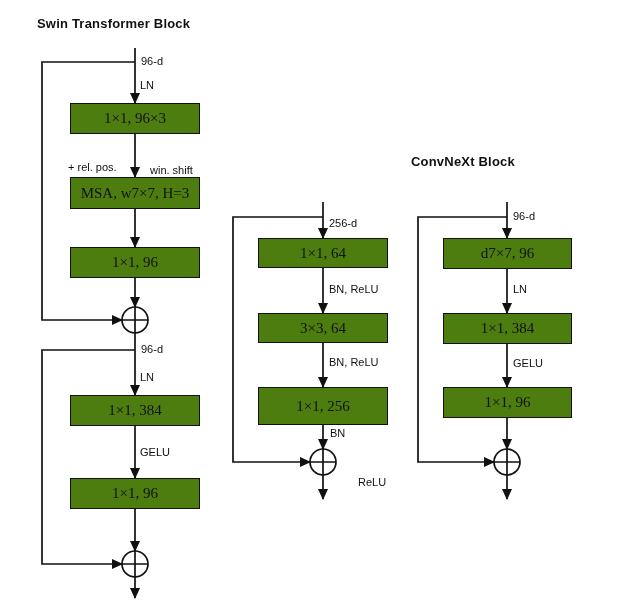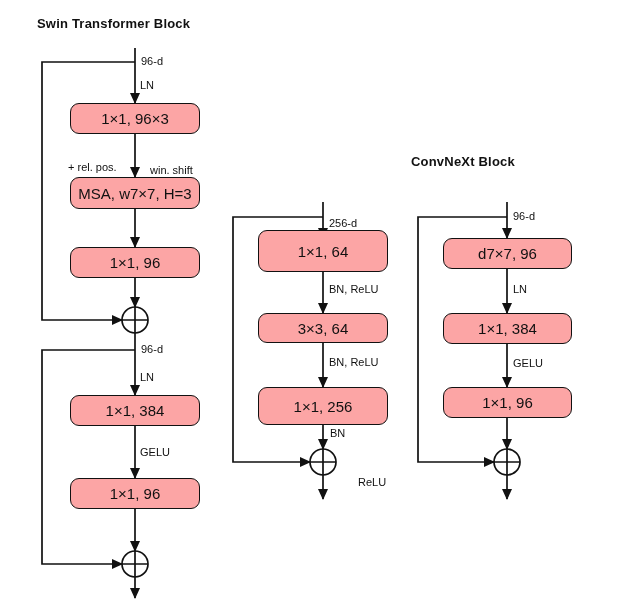--- a/index.html
+++ b/index.html
@@ -22,28 +22,29 @@
     font-size: 13px;
     font-weight: bold;
     letter-spacing: 0.2px;
     color: #111111;
     white-space: nowrap;
   }
   .box {
     position: absolute;
     box-sizing: border-box;
     border: 1.6px solid #111111;
-    border-radius: 9px;
-    background: #fca5a5;
+    border-radius: 0;
+    background: #4d7c0f;
     display: flex;
     align-items: center;
     justify-content: center;
     font-size: 15px;
     white-space: nowrap;
     z-index: 2;
+    font-family: Liberation Serif, serif;
   }
   .lbl {
     position: absolute;
     font-size: 11px;
     white-space: nowrap;
     color: #111111;
     z-index: 2;
   }
 </style>
 </head>
@@ -116,21 +117,21 @@
   <span class="lbl" style="left:150px;top:164px;text-align:center;">win. shift</span>
   <div class="box" style="left:70px;top:177px;width:130px;height:32px;">MSA, w7×7, H=3</div>
   <div class="box" style="left:70px;top:247px;width:130px;height:31px;">1×1, 96</div>
   <span class="lbl" style="left:141px;top:343px;">96-d</span>
   <span class="lbl" style="left:140px;top:371px;">LN</span>
   <div class="box" style="left:70px;top:395px;width:130px;height:31px;">1×1, 384</div>
   <span class="lbl" style="left:140px;top:446px;">GELU</span>
   <div class="box" style="left:70px;top:478px;width:130px;height:31px;">1×1, 96</div>
 
   <span class="lbl" style="left:329px;top:210px;margin-top:7px;">256-d</span>
-  <div class="box" style="left:258px;top:230px;width:130px;height:42px;">1×1, 64</div>
+  <div class="box" style="left:258px;top:238px;width:130px;height:30px;">1×1, 64</div>
   <span class="lbl" style="left:329px;top:283px;">BN, ReLU</span>
   <div class="box" style="left:258px;top:313px;width:130px;height:30px;">3×3, 64</div>
   <span class="lbl" style="left:329px;top:356px;">BN, ReLU</span>
   <div class="box" style="left:258px;top:387px;width:130px;height:38px;">1×1, 256</div>
   <span class="lbl" style="left:330px;top:427px;">BN</span>
   <span class="lbl" style="left:330px;top:476px;padding-left:28px;">ReLU</span>
 
   <span class="lbl" style="left:513px;top:210px;">96-d</span>
   <div class="box" style="left:443px;top:238px;width:129px;height:31px;">d7×7, 96</div>
   <span class="lbl" style="left:513px;top:283px;">LN</span>

